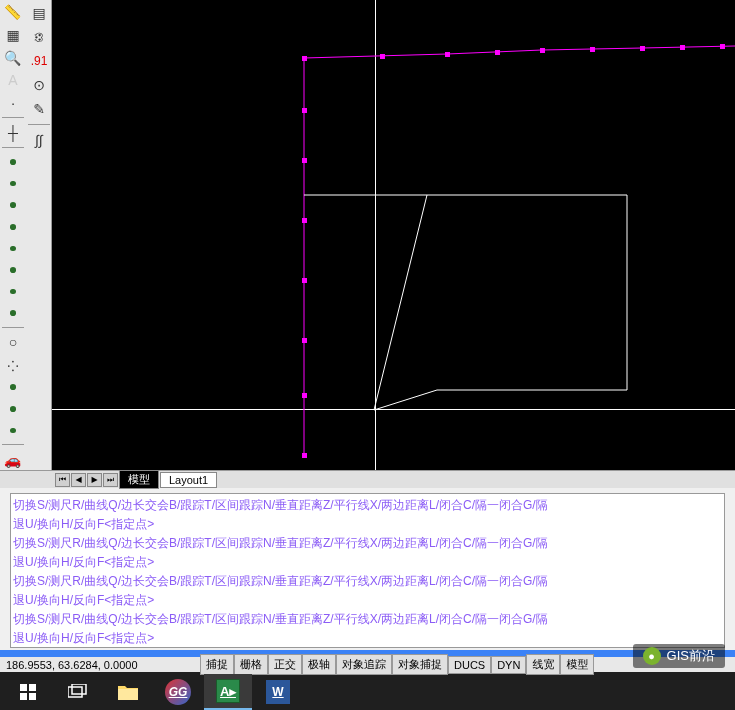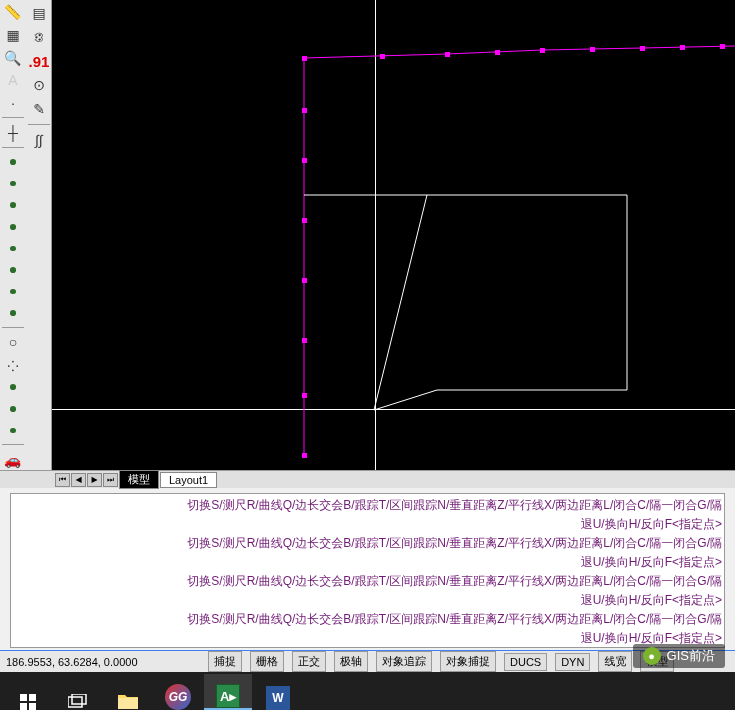--- a/index.html
+++ b/index.html
@@ -51,21 +51,21 @@
       height: 6px;
       border-radius: 50%;
       background: #2a6e2a;
       margin: 7px auto;
     }
     .tool-sep {
       height: 1px;
       background: #999;
       margin: 2px 2px;
     }
-    .icon-red { color: #d00; font-weight: bold; font-size: 15px; }
+    .icon-red { color: #d00; font-weight: normal; font-size: 12px; }
     .canvas-area {
       flex: 1;
       background: #000;
       position: relative;
       overflow: hidden;
     }
     .crosshair-v {
       position: absolute;
       width: 1px;
       height: 100%;
@@ -122,61 +122,61 @@
       background: #fff;
       border: 1px solid #999;
       margin: 5px 10px 2px 10px;
       overflow-y: auto;
       font-size: 12px;
       padding: 2px;
     }
     .cmd-line {
       white-space: nowrap;
       line-height: 1.5;
-      color: #701a75;
+      color: #8b5cf6;
       border-bottom: 1px solid transparent;
-      text-align: right;
     }
     .status-bar {
       height: 22px;
       background: #e8e8e8;
-      border-top: 1px solid #3b82f6;
+      border-top: 7px solid #3b82f6;
       display: flex;
       align-items: center;
       font-size: 11px;
     }
     .coords {
       padding: 0 6px;
       width: 200px;
     }
     .status-btn {
       padding: 2px 5px;
       border: 1px solid #999;
       background: #e0e0e0;
-      margin-left: 8px;
+      margin-left: 0;
       cursor: pointer;
       font-size: 11px;
     }
     .taskbar {
       height: 40px;
       background: #1f1f1f;
       display: flex;
       align-items: center;
       padding: 0 4px;
       gap: 2px;
     }
     .task-item {
       width: 48px;
       height: 36px;
       display: flex;
-      align-items: flex-end;
+      align-items: center;
       justify-content: center;
       cursor: pointer;
       color: #fff;
       font-size: 16px;
+      text-decoration: underline;
     }
     .task-item.active { background: #3a3a3a; border-bottom: 2px solid #76b9ed; }
     .wechat-badge {
       position: absolute;
       right: 10px;
       bottom: 42px;
       background: rgba(0,0,0,0.5);
       color: #fff;
       padding: 3px 10px;
       border-radius: 3px;

